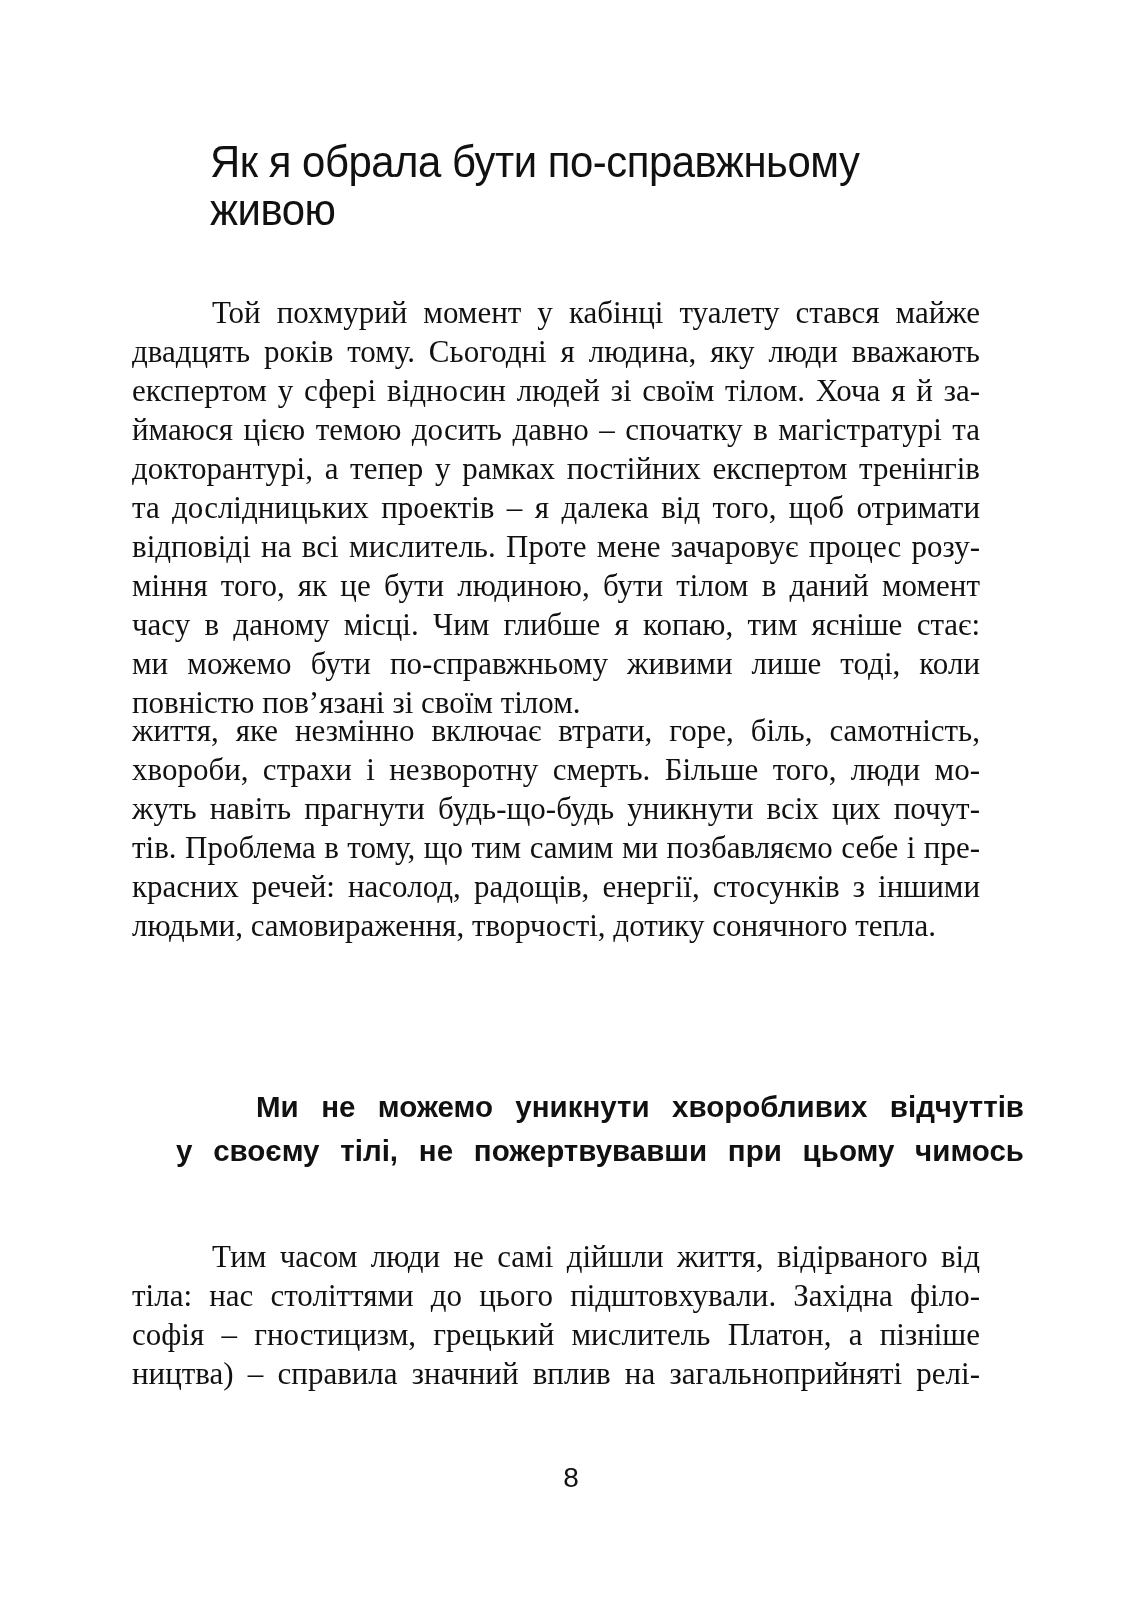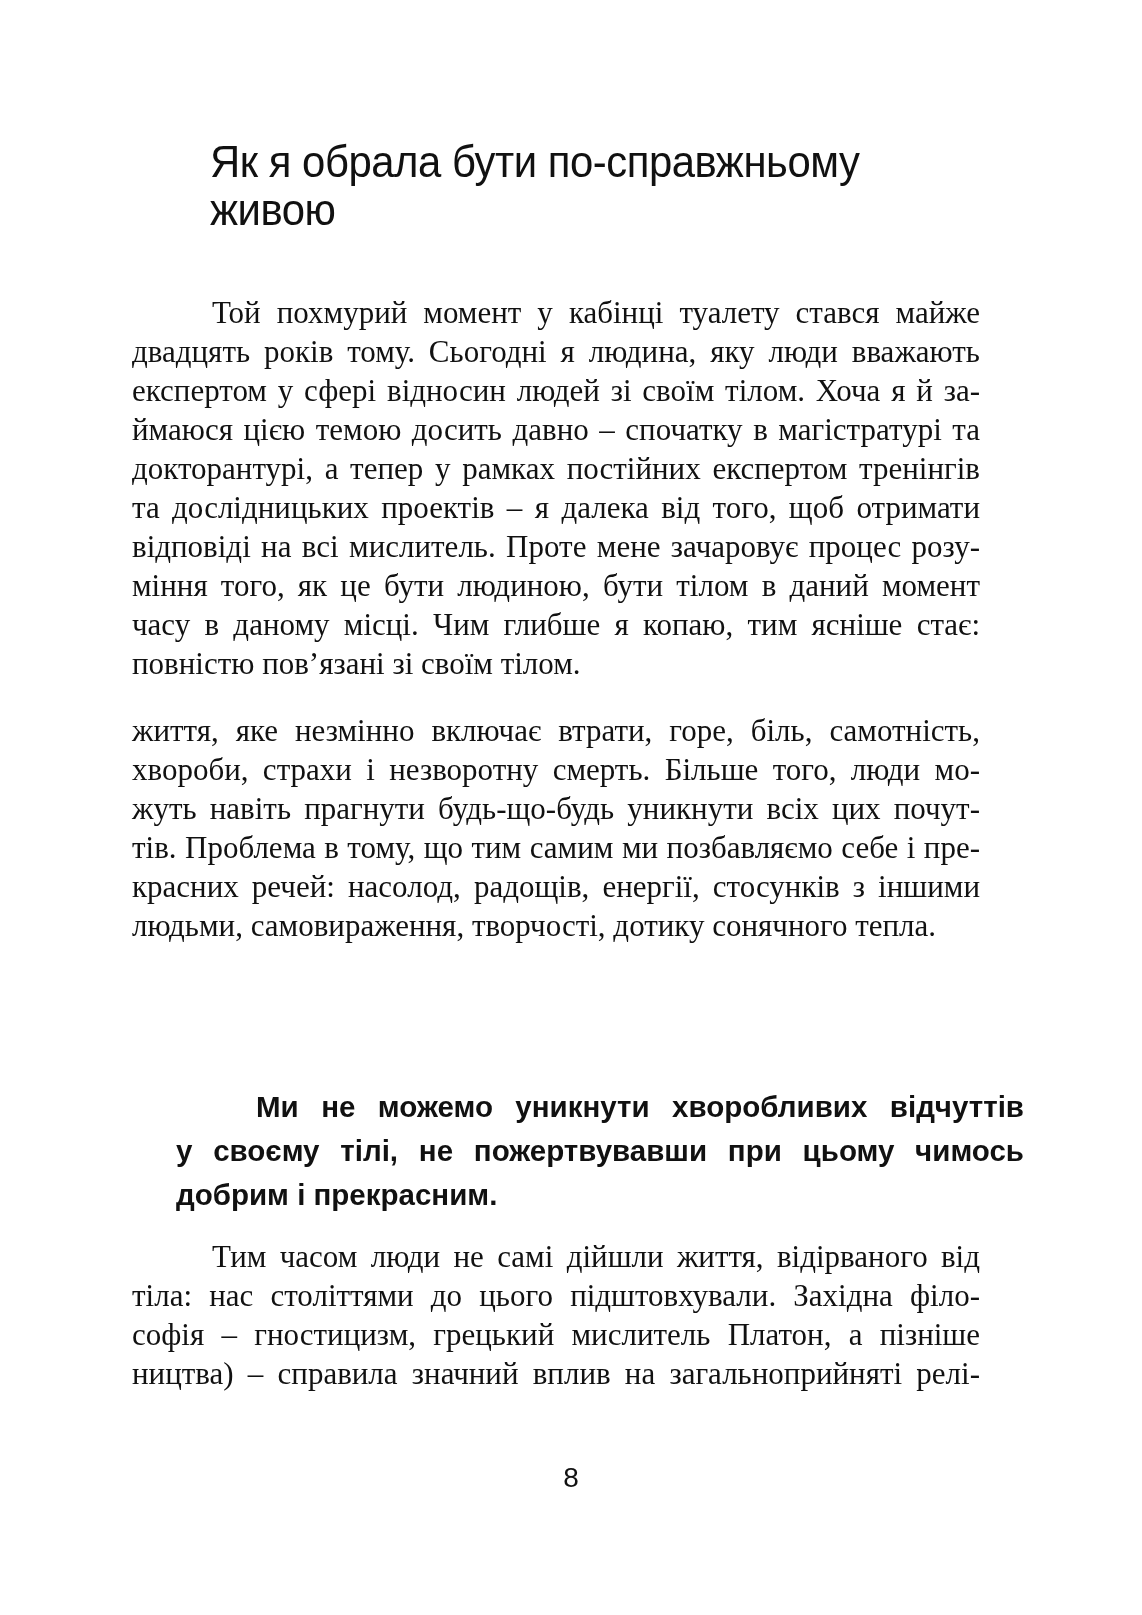--- a/index.html
+++ b/index.html
@@ -44,36 +44,36 @@
   <div class="para" style="top:274px;margin-top:19px;">
     <span class="line indent">Той похмурий момент у кабінці туалету стався майже</span>
     <span class="line">двадцять років тому. Сьогодні я людина, яку люди вважають</span>
     <span class="line">експертом у сфері відносин людей зі своїм тілом. Хоча я й за-</span>
     <span class="line">ймаюся цією темою досить давно – спочатку в магістратурі та</span>
     <span class="line">докторантурі, а тепер у рамках постійних експертом тренінгів</span>
     <span class="line">та дослідницьких проектів – я далека від того, щоб отримати</span>
     <span class="line">відповіді на всі мислитель. Проте мене зачаровує процес розу-</span>
     <span class="line">міння того, як це бути людиною, бути тілом в даний момент</span>
     <span class="line">часу в даному місці. Чим глибше я копаю, тим ясніше стає:</span>
+    <span class="line">ми можемо бути по-справжньому живими лише тоді, коли</span>
     <span class="line last">повністю пов’язані зі своїм тілом.</span>
   </div>
 
   <div class="para" style="top:711px;">
     <span class="line">життя, яке незмінно включає втрати, горе, біль, самотність,</span>
     <span class="line">хвороби, страхи і незворотну смерть. Більше того, люди мо-</span>
     <span class="line">жуть навіть прагнути будь-що-будь уникнути всіх цих почут-</span>
     <span class="line">тів. Проблема в тому, що тим самим ми позбавляємо себе і пре-</span>
     <span class="line">красних речей: насолод, радощів, енергії, стосунків з іншими</span>
     <span class="line last">людьми, самовираження, творчості, дотику сонячного тепла.</span>
   </div>
 
   <div class="quote">
     <span class="line indent">Ми не можемо уникнути хворобливих відчуттів</span>
     <span class="line">у своєму тілі, не пожертвувавши при цьому чимось</span>
-    <span class="line last">добрим і прекрасним.</span>
   </div>
 
   <div class="para" style="top:1237px;">
     <span class="line indent">Тим часом люди не самі дійшли життя, відірваного від</span>
     <span class="line">тіла: нас століттями до цього підштовхували. Західна філо-</span>
     <span class="line">софія – гностицизм, грецький мислитель Платон, а пізніше</span>
     <span class="line">ництва) – справила значний вплив на загальноприйняті релі-</span>
   </div>
 
   <div class="page-number">8</div>

